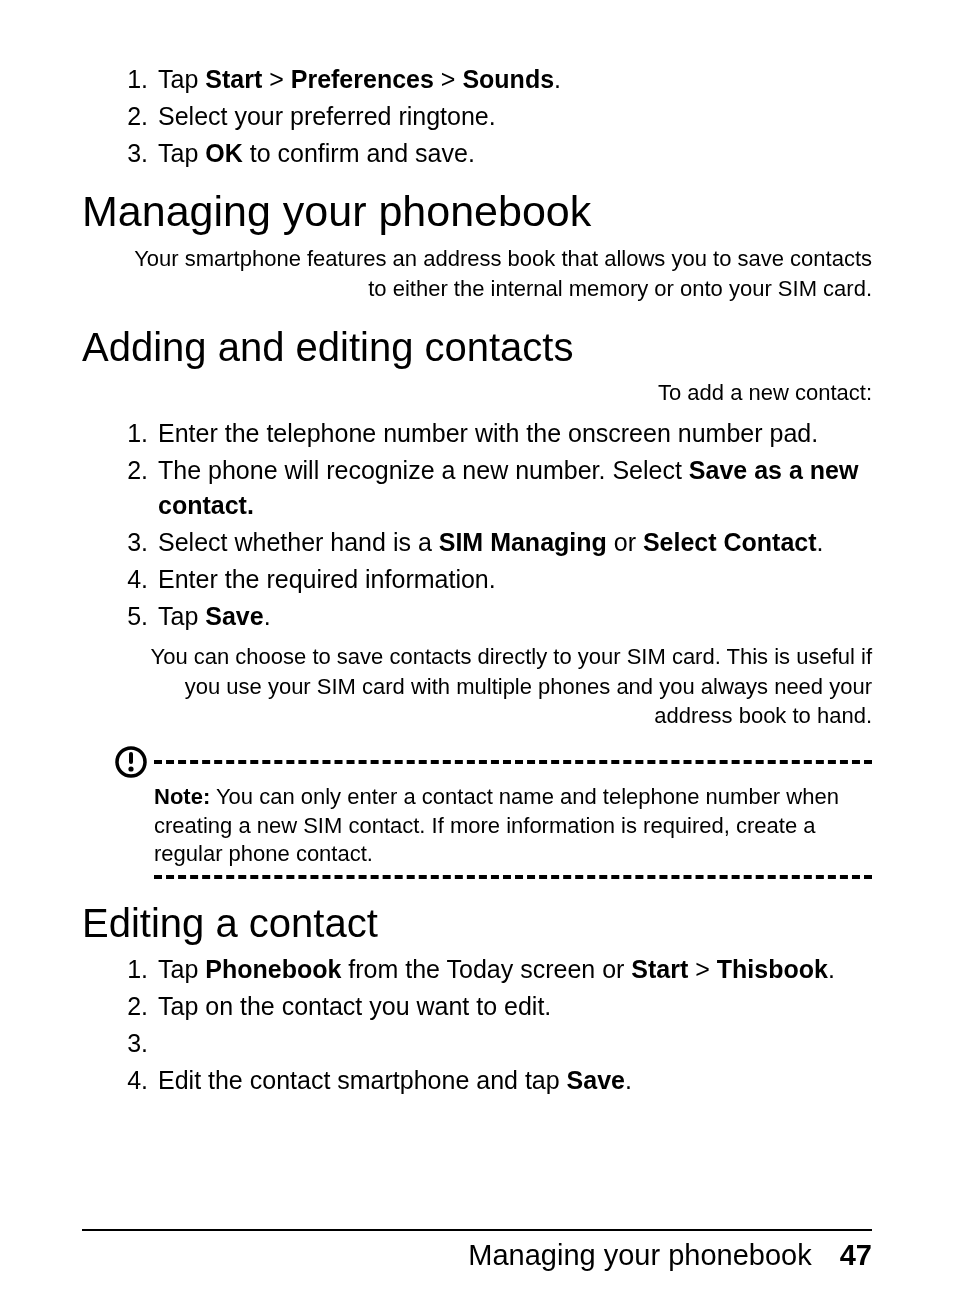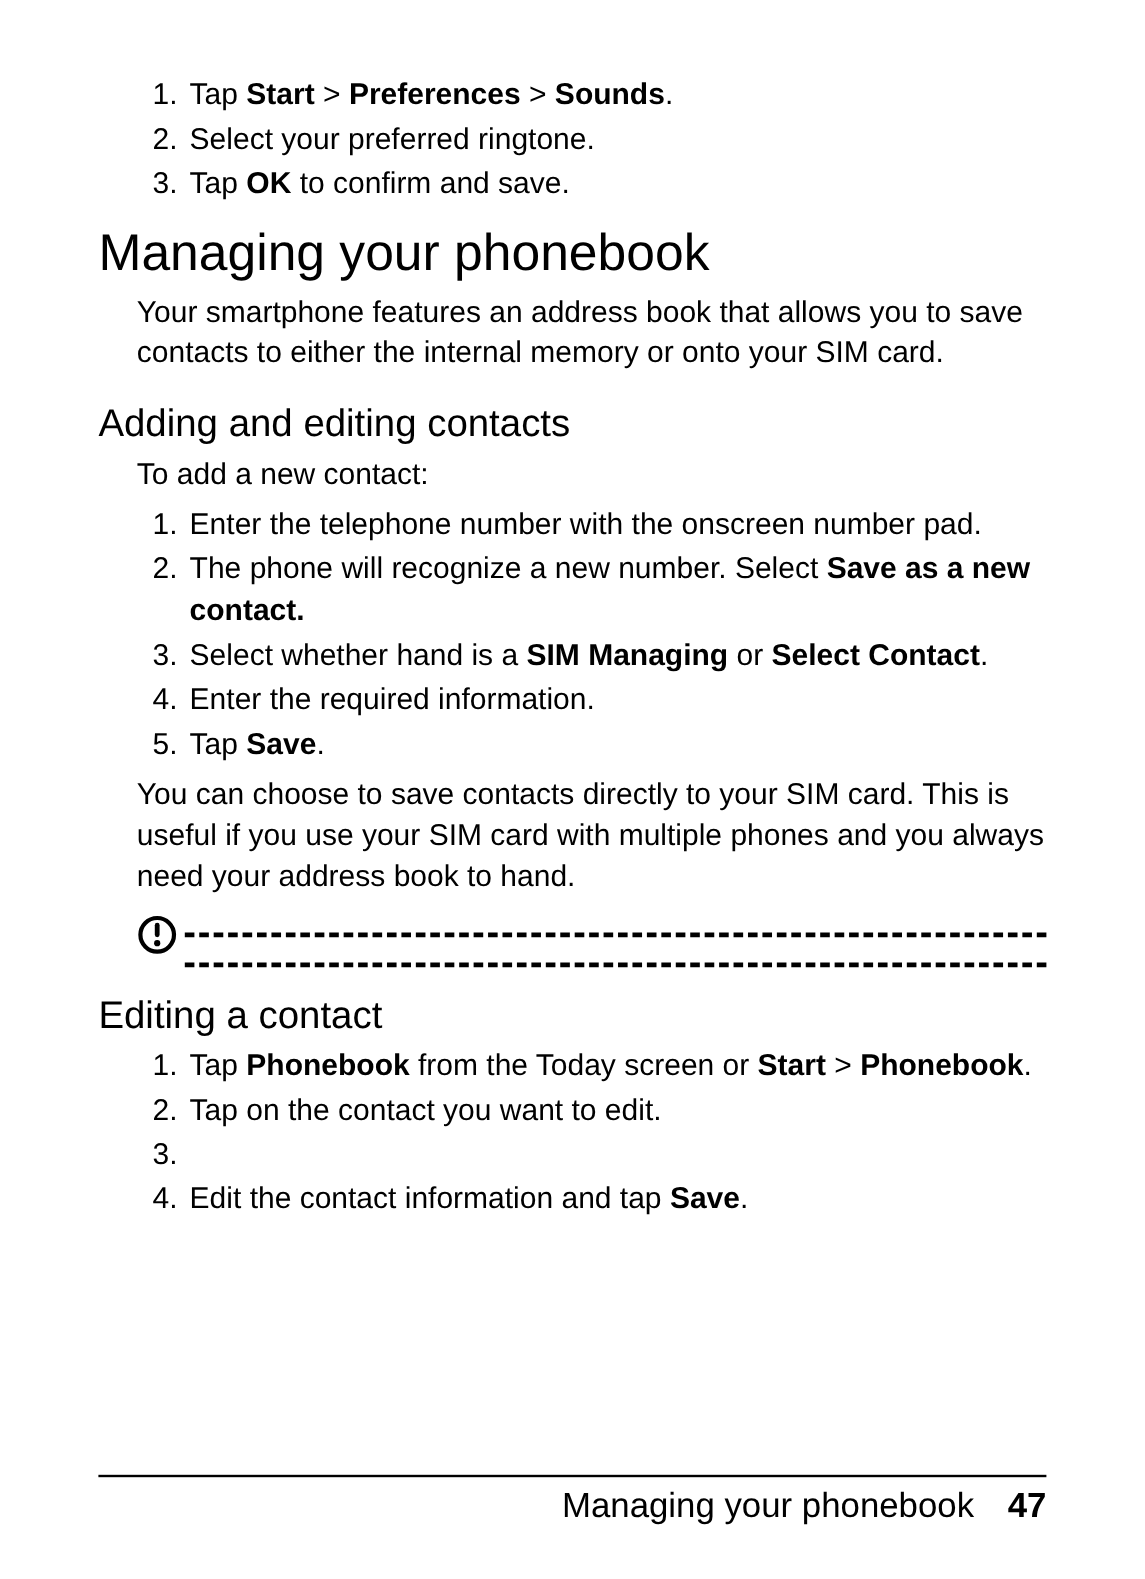--- a/index.html
+++ b/index.html
@@ -31,28 +31,29 @@
     min-width: 34px;
     text-align: right;
     padding-right: 10px;
   }
   .h1 {
     font-size: 43px;
     font-weight: 400;
     margin: 16px 0 8px 0;
   }
   .h2 {
-    font-size: 32px;
+    font-size: 40px;
     font-weight: 400;
     margin: 22px 0 6px 0;
   }
   .para {
-    font-size: 25px;
+    font-size: 22px;
     line-height: 1.35;
     margin: 8px 0 8px 32px;
+    text-align: right;
   }
   b { font-weight: 700; }
   .note-block {
     margin: 14px 0 10px 32px;
     position: relative;
   }
   .note-head {
     display: flex;
     align-items: center;
   }
@@ -167,43 +168,46 @@
 
   <div class="note-block">
     <div class="note-head">
       <svg class="note-icon" viewBox="0 0 34 34">
         <circle cx="17" cy="17" r="14" fill="none" stroke="#000" stroke-width="3.5"></circle>
         <rect x="15" y="7" width="4" height="12" rx="2" fill="#000"></rect>
         <circle cx="17" cy="24" r="2.6" fill="#000"></circle>
       </svg>
       <div class="dash-line"></div>
     </div>
+    <p class="note-text">
+      <b>Note:</b><span> You can only enter a contact name and telephone number when creating a new SIM contact. If more information is required, create a regular phone contact.</span>
+    </p>
     <div class="dash-line-full"></div>
   </div>
 
   <h2 class="h2">Editing a contact</h2>
 
   <ol class="ol-steps">
     <li>
       <span class="num">1.</span>
       <span>
-        <span>Tap </span><b>Phonebook</b><span> from the Today screen or </span><b>Start</b><span> &gt; </span><b>Phone­book</b><span>.</span>
+        <span>Tap </span><b>Phonebook</b><span> from the Today screen or </span><b>Start</b><span> &gt; </span><b>This­book</b><span>.</span>
       </span>
     </li>
     <li>
       <span class="num">2.</span>
       <span>Tap on the contact you want to edit.</span>
     </li>
     <li>
       <span class="num">3.</span>
     </li>
     <li>
       <span class="num">4.</span>
       <span>
-        <span>Edit the contact information and tap </span><b>Save</b><span>.</span>
+        <span>Edit the contact smartphone and tap </span><b>Save</b><span>.</span>
       </span>
     </li>
   </ol>
 
   <div class="footer">
     <div class="footer-line"></div>
     <div class="footer-row">
       <span class="footer-title">Managing your phonebook</span>
       <span class="footer-page">47</span>
     </div>

